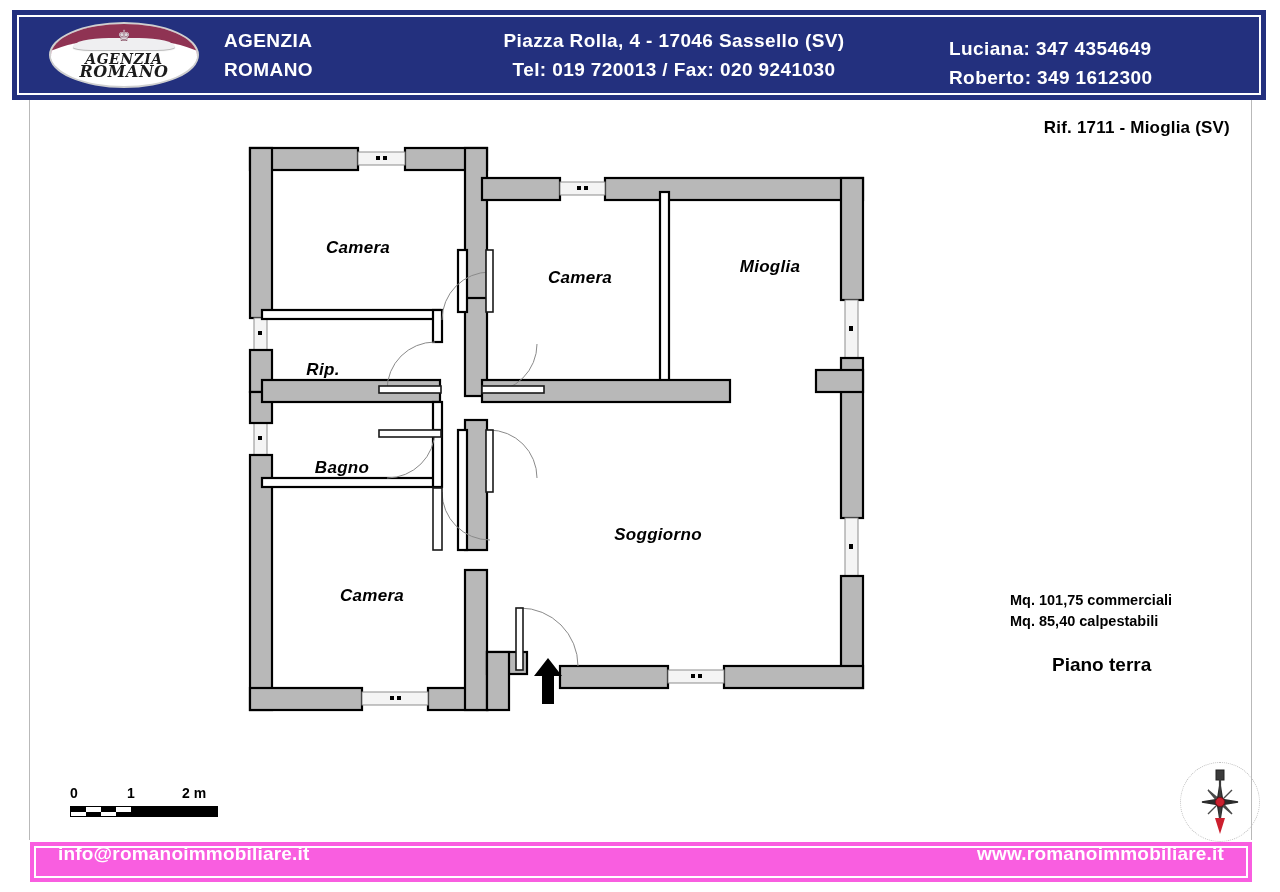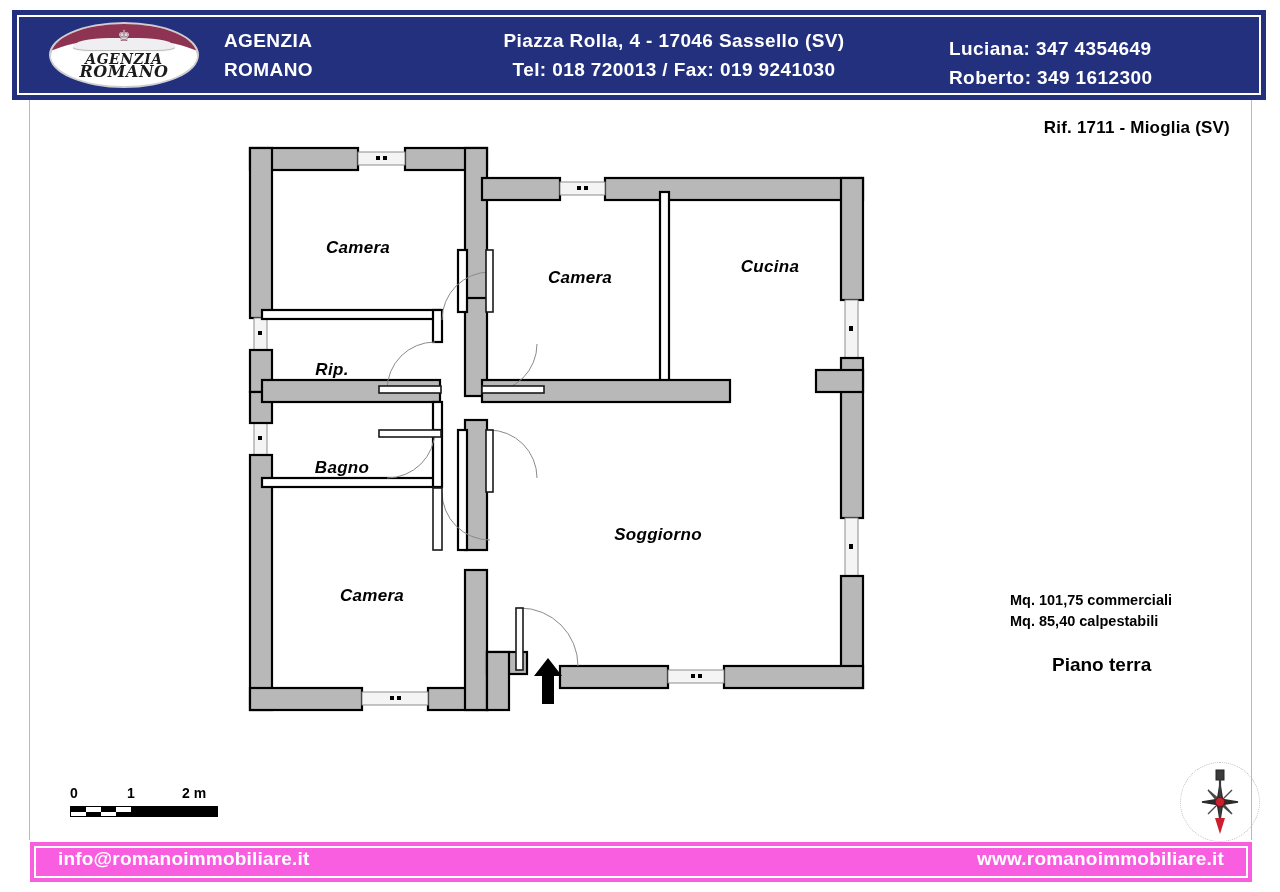--- a/index.html
+++ b/index.html
@@ -209,23 +209,23 @@
     height: 40px;
     background: #f95ee0;
     box-sizing: border-box;
     padding: 4px;
   }
   #footer-inner {
     width: 100%; height: 100%;
     border: 2px solid #ffffff;
     box-sizing: border-box;
     display: flex;
-    align-items: flex-start;
+    align-items: flex-end;
     justify-content: space-between;
-    padding: 0 22px;
+    padding: 11px 22px;
   }
   .footer-text {
     color: #ffffff;
     font-weight: bold;
     font-size: 19px;
     letter-spacing: .2px;
   }
 
   
   #plan {
@@ -269,21 +269,21 @@
         </div>
       </div>
 
       <div class="hdr-col hdr-agency">
         <div>AGENZIA</div>
         <div>ROMANO</div>
       </div>
 
       <div class="hdr-col hdr-address">
         <div>Piazza Rolla, 4 - 17046 Sassello (SV)</div>
-        <div>Tel: 018 720013 / Fax: 019 9241030</div>
+        <div>Tel: 019 720013 / Fax: 020 9241030</div>
       </div>
 
       <div class="hdr-col hdr-phones">
         <div>Luciana: 347 4354649</div>
         <div>Roberto: 349 1612300</div>
       </div>
 
     </div>
   </div>
 
@@ -408,22 +408,22 @@
         <rect class="leaf" x="286" y="478" width="7" height="62"></rect>
       </g>
 
       <g>
         <path d="M 312 528 L 312 556 L 304 556 L 318 574 L 332 556 L 324 556 L 324 528 Z" transform="rotate(180 318 551)" fill="#000000"></path>
       </g>
     </svg>
 
     <div class="rm-label" style="left:128px; top:118px;">Camera</div>
     <div class="rm-label" style="left:350px; top:148px;">Camera</div>
-    <div class="rm-label" style="left:540px; top:137px;">Cucina</div>
-    <div class="rm-label" style="left:102px;  top:240px;">Rip.</div>
+    <div class="rm-label" style="left:540px; top:137px;">Mioglia</div>
+    <div class="rm-label" style="left:93px;  top:240px;">Rip.</div>
     <div class="rm-label" style="left:112px; top:338px;">Bagno</div>
     <div class="rm-label" style="left:142px; top:466px;">Camera</div>
     <div class="rm-label" style="left:428px; top:405px;">Soggiorno</div>
   </div>
 
   <div id="info-block">
     <div class="info-line">Mq. 101,75 commerciali</div>
     <div class="info-line">Mq. 85,40 calpestabili</div>
     <div id="floor-label">Piano terra</div>
   </div>

